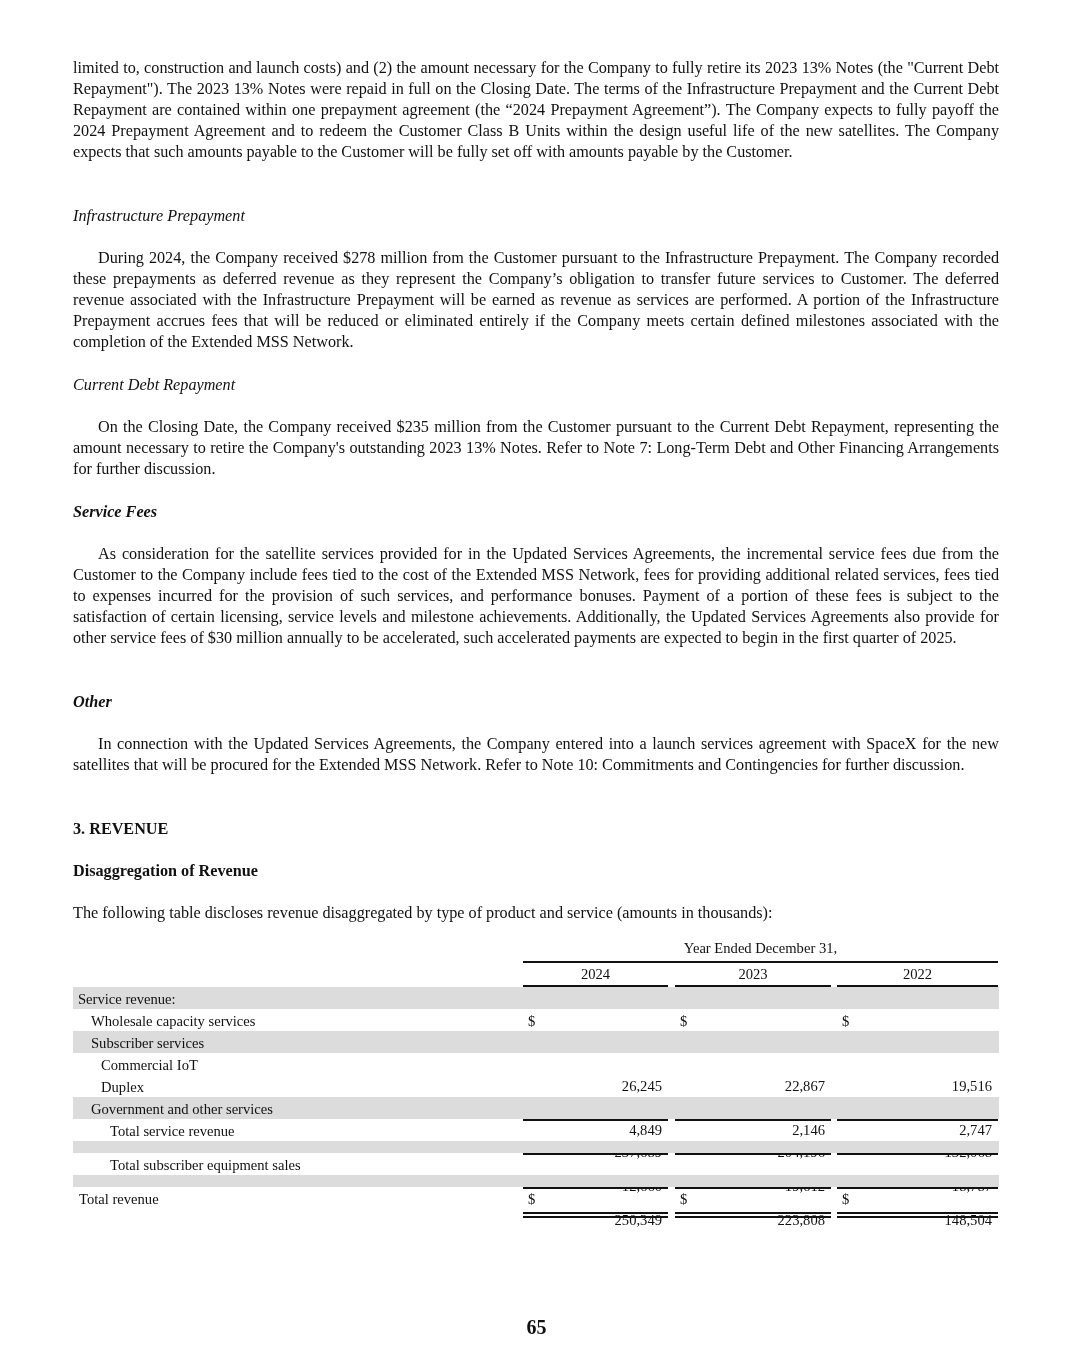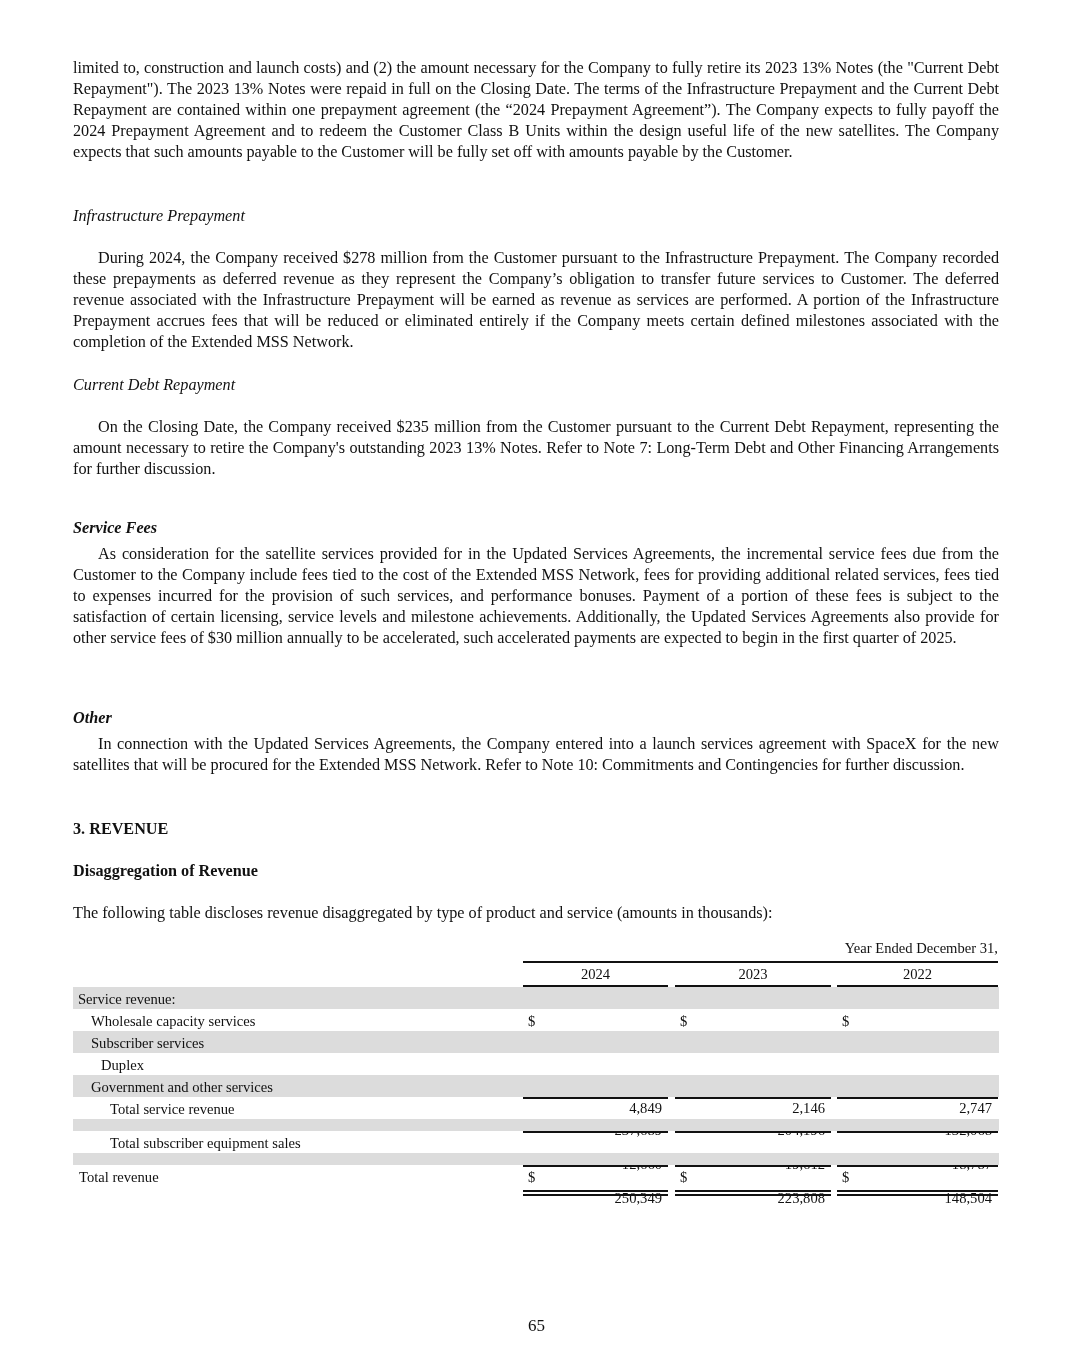--- a/index.html
+++ b/index.html
@@ -5,41 +5,41 @@
   html, body { margin: 0; padding: 0; background: #ffffff; }
   body {
     width: 1073px; height: 1365px; position: relative; overflow: hidden;
     font-family: "Liberation Serif", "DejaVu Serif", serif;
     color: #111111; font-size: 16.2px;
   }
   p { margin: 0; line-height: 21px; text-align: justify; }
   .indent { text-indent: 25px; }
   .block { position: absolute; left: 73px; width: 926px; }
   .h-italic { font-style: italic; }
-  .h-bolditalic { font-style: italic; font-weight: bold; margin-top: 16px; }
+  .h-bolditalic { font-style: italic; font-weight: bold; }
   .h-bold { font-weight: bold; }
 
   
   .tbl { position: absolute; left: 73px; top: 940px; width: 926px; font-size: 14.6px; }
   .tr { position: relative; height: 22px; }
   .tr.shade .bg { position: absolute; left: 0; top: 0; right: 0; bottom: 0; background: #dcdcdc; }
   .tr.spacer { height: 12px; }
   .lbl { position: absolute; top: 4px; white-space: nowrap; }
   .cell { position: absolute; top: 4px; height: 20px; }
   .c1 { left: 450px; width: 145px; }
   .c2 { left: 602px; width: 156px; }
   .c3 { left: 764px; width: 161px; }
   .cur { position: absolute; left: 5px; top: 0; }
   .num { position: absolute; right: 6px; top: 0; margin-top: 21px; }
-  .hdr-top { position: absolute; left: 450px; width: 475px; top: 0; height: 21px; text-align: right; }
+  .hdr-top { position: absolute; left: 450px; width: 475px; top: 0; height: 21px; text-align: center; }
   .rule-top { position: absolute; left: 450px; width: 475px; top: 21px; border-top: 2px solid #111; }
   .hyr { position: absolute; top: 26px; height: 20px; text-align: center; }
   .colrule { position: absolute; border-top: 2px solid #111; }
   .dbl { position: absolute; border-top: 2px solid #111; border-bottom: 2px solid #111; height: 2px; }
-  .pagenum { position: absolute; left: 0; width: 1073px; top: 1316px; text-align: center; font-size: 17px; }
+  .pagenum { position: absolute; left: 0; width: 1073px; top: 1316px; text-align: center; font-size: 20px; font-weight: bold; }
 </style>
 </head>
 <body>
 
 <div class="block" style="top:58px;">
   <p>limited to, construction and launch costs) and (2) the amount necessary for the Company to fully retire its 2023 13% Notes (the "Current Debt Repayment"). The 2023 13% Notes were repaid in full on the Closing Date. The terms of the Infrastructure Prepayment and the Current Debt Repayment are contained within one prepayment agreement (the “2024 Prepayment Agreement”). The Company expects to fully payoff the 2024 Prepayment Agreement and to redeem the Customer Class B Units within the design useful life of the new satellites. The Company expects that such amounts payable to the Customer will be fully set off with amounts payable by the Customer.</p>
 </div>
 
 <div class="block h-italic" style="top:206px;">
   <p>Infrastructure Prepayment</p>
@@ -110,20 +110,32 @@
           <span class="cur">$</span>
           <span class="num">34,913</span>
         </div>
     </div>
 
     <div class="tr shade">
         <div class="bg"></div>
       <span class="lbl" style="left:18px;">Subscriber services</span>
     </div>
 
+    <div class="tr">
+      <span class="lbl" style="left:28px;">Commercial IoT</span>
+      <div class="cell c1">
+          <span class="num">26,245</span>
+        </div>
+      <div class="cell c2">
+          <span class="num">22,867</span>
+        </div>
+      <div class="cell c3">
+          <span class="num">19,516</span>
+        </div>
+    </div>
 
 
     <div class="tr">
       <span class="lbl" style="left:28px;">Duplex</span>
       <div class="cell c1">
           <span class="num">20,156</span>
         </div>
       <div class="cell c2">
           <span class="num">25,932</span>
         </div>

